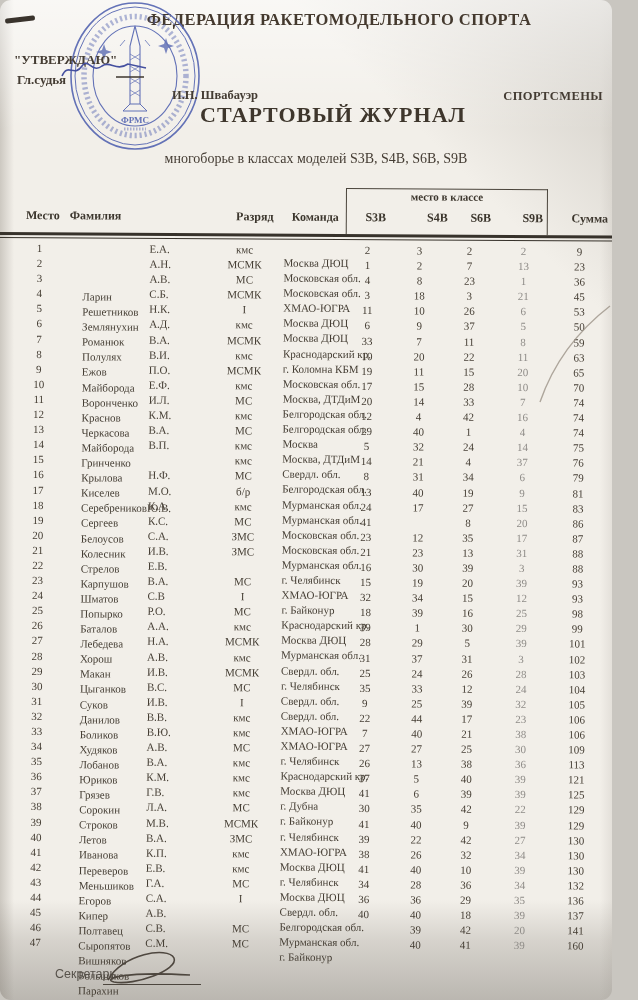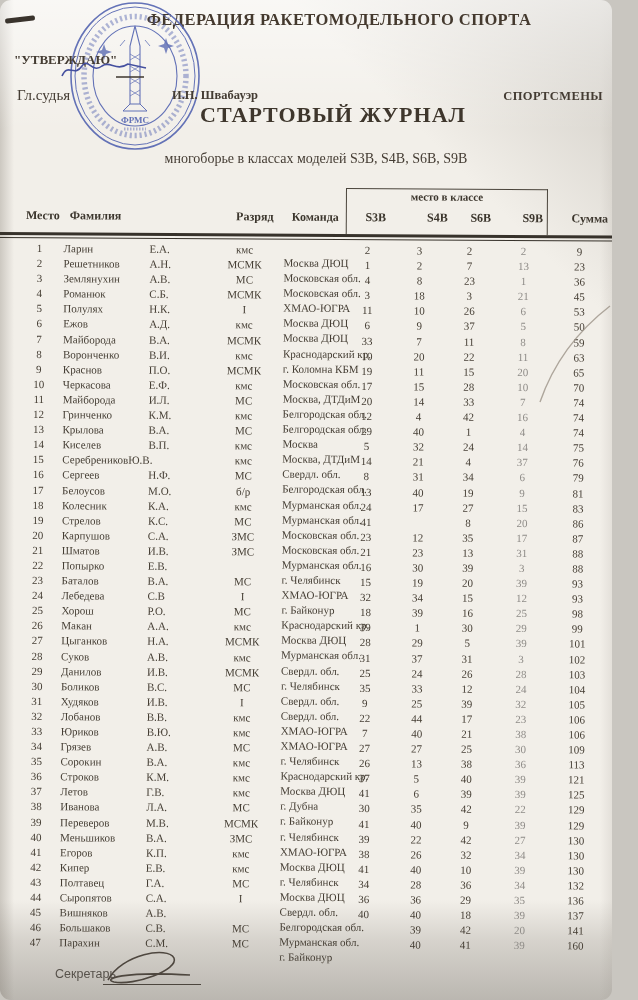--- a/index.html
+++ b/index.html
@@ -14,21 +14,21 @@
       linear-gradient(to left, rgba(150,144,136,.16) 0, rgba(150,144,136,0) 12px),
       linear-gradient(to bottom, rgba(0,0,0,0) 90%, rgba(104,99,91,.20) 94%, rgba(96,91,84,.38) 100%);
     border-radius: 11px;
   }
   .federation { position:absolute; top:10px; left:0; width:100%; box-sizing:border-box;
     padding-left:66px; text-align:center; font-weight:bold; font-size:16.5px;
     letter-spacing:.4px; color:#44392e; }
   .dash { position:absolute; left:5px; top:17px; width:30px; height:4.5px;
     background:#3a342d; transform:rotate(-7deg); border-radius:2px; }
   .approve { position:absolute; left:14px; top:52px; font-weight:bold; font-size:13px; z-index:3; }
-  .judge-label { position:absolute; left:17px; top:87px; font-weight:normal; font-size:15px; z-index:3; }
+  .judge-label { position:absolute; left:17px; top:72px; font-weight:bold; font-size:13px; z-index:3; }
   .judge-name { position:absolute; left:172px; top:88px; font-weight:bold; font-size:12.5px; z-index:3; }
   .judge-sig { position:absolute; left:56px; top:54px; z-index:3; }
   .athletes { position:absolute; top:89px; right:9px; font-weight:bold; font-size:12.5px; letter-spacing:.4px; }
   .title { position:absolute; top:102px; left:0; width:100%; box-sizing:border-box; padding-left:54px;
     text-align:center; font-weight:bold; font-size:22px; letter-spacing:1px; color:#3e362c; }
   .dateplace { position:absolute; top:131px; left:0; width:100%; box-sizing:border-box; padding-left:54px;
     text-align:center; font-weight:bold; font-size:12.5px; }
   .subtitle { position:absolute; top:151px; left:0; width:100%; box-sizing:border-box; padding-left:20px;
     text-align:center; font-weight:normal; font-size:14px; }
   .stamp { position:absolute; left:68px; top:0; z-index:2; opacity:.92; }
@@ -49,21 +49,21 @@
   .h-s4b { left:408px; width:40px; text-align:right; }
   .h-s6b { left:461px; width:40px; text-align:center; }
   .h-s9b { left:513px; width:40px; text-align:center; }
   .h-sum { left:564px; width:52px; text-align:center; }
   .rule { height:2px; border-top:3px solid #37322b; border-bottom:1.6px solid #37322b; }
 
   .tbody { padding-top:4px; }
   .trow { position:relative; height:15.1px; font-size:11px; color:#453e34; }
   .c { position:absolute; top:0; white-space:nowrap; }
   .place { left:20px; width:40px; text-align:center; }
-  .surname { left:64px; }
+  .surname { left:83px;margin-top:48px; }
   .initials { left:150px; }
   .rank { left:216px; width:58px; text-align:center; }
   .team { left:284px;margin-top:13px; }
   .s3b { left:348px; width:40px; text-align:center; }
   .s4b { left:400px; width:40px; text-align:center; }
   .s6b { left:450px; width:40px; text-align:center; }
   .s9b { left:504px; width:40px; text-align:center; color:#8f8c88; }
   .sum { left:557px; width:46px; text-align:center; }
 
   .curve-artifact { position:absolute; right:0; top:300px; }

